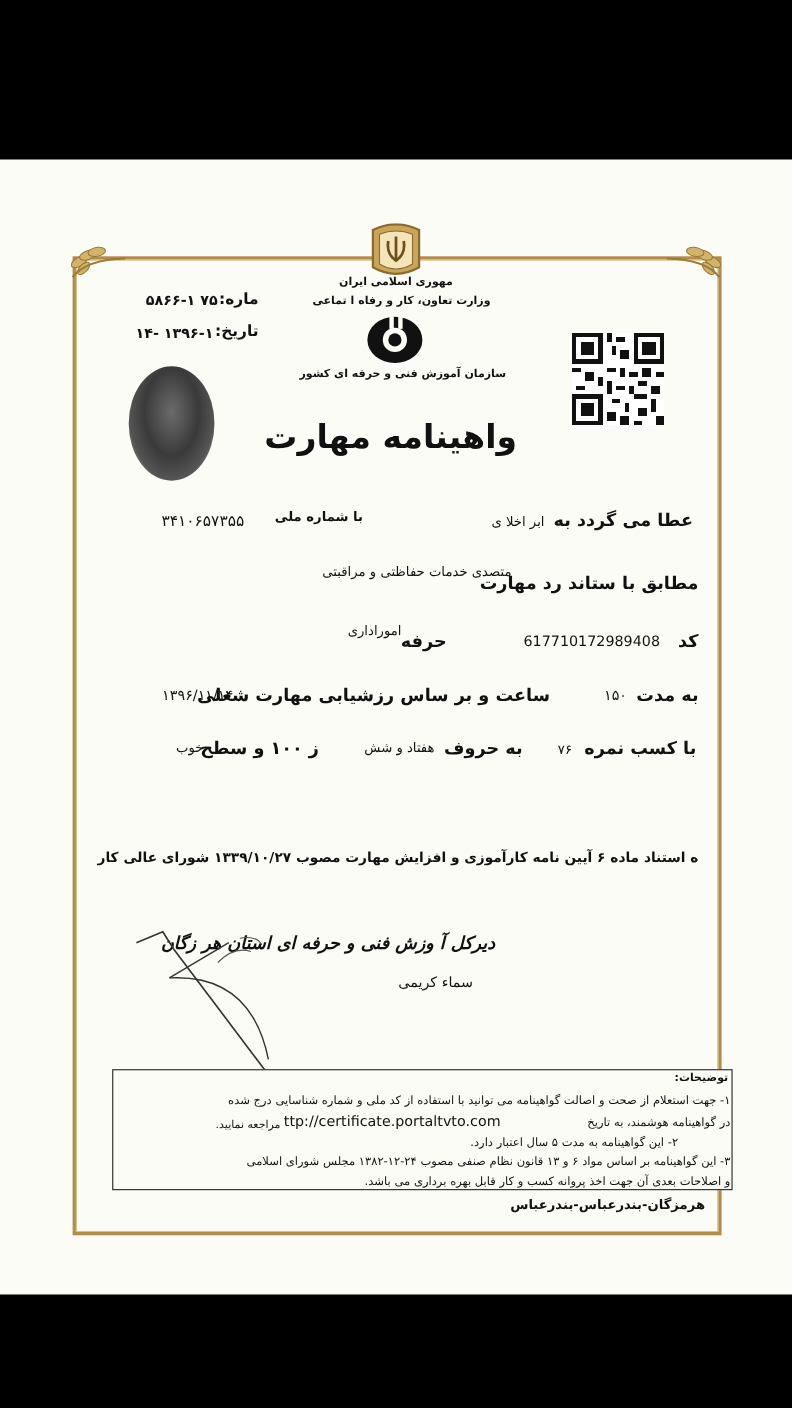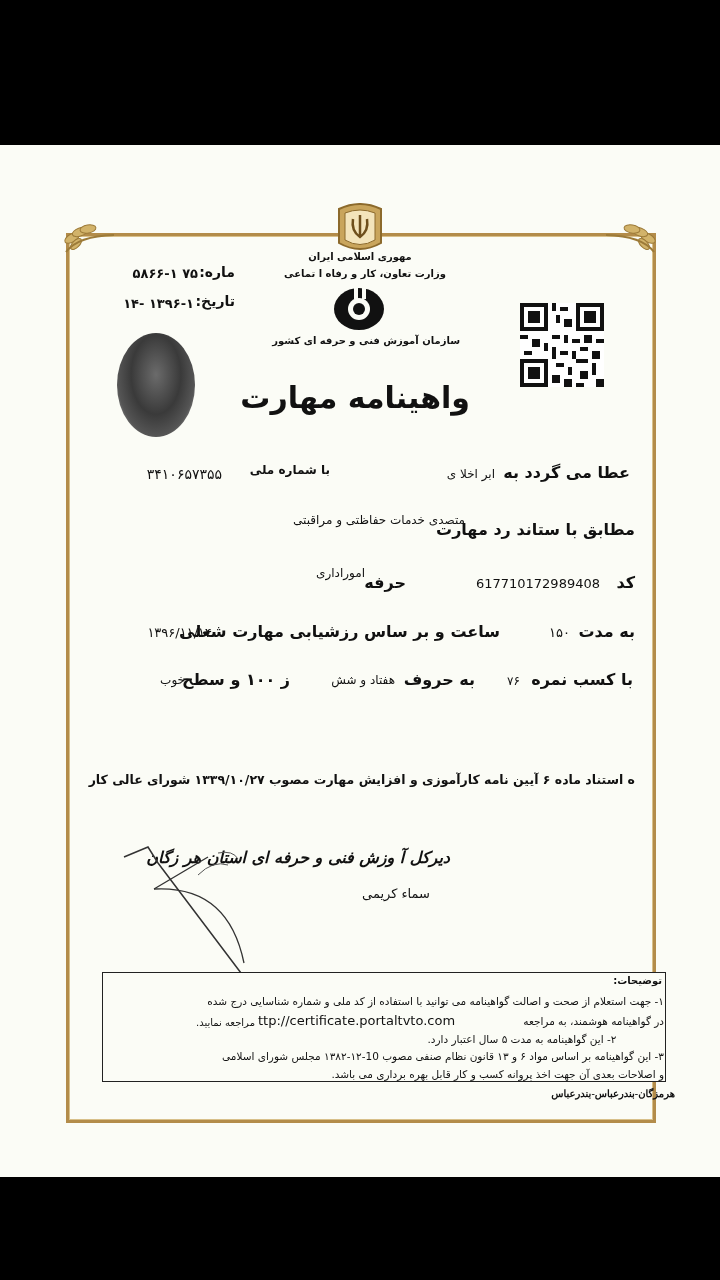--- a/index.html
+++ b/index.html
@@ -156,20 +156,20 @@
 <svg class="signature" viewBox="0 0 160 140">
   <path d="M6 12 L30 2 L40 18 L126 132" stroke="#333" stroke-width="1.5" fill="none"></path>
   <path d="M36 44 L90 12" stroke="#333" stroke-width="1.3" fill="none"></path>
   <path d="M36 44 Q 110 40 126 118" stroke="#333" stroke-width="1.3" fill="none"></path>
   <path d="M80 30 Q 95 15 110 20 M100 8 Q 115 5 120 14" stroke="#555" stroke-width="1" fill="none"></path>
 </svg>
 
 <div class="notes-box"></div>
 <div class="txt b" style="left:590px; top:975px; width:72px; font-size:10px;">توضیحات:</div>
 <div class="txt" style="left:104px; top:995px; width:560px; font-size:10.5px;">۱- جهت استعلام از صحت و اصالت گواهینامه می توانید با استفاده از کد ملی و شماره شناسایی درج شده</div>
-<div class="txt" style="left:470px; top:1015px; width:194px; font-size:10.5px;">در گواهینامه هوشمند، به مراجعه</div>
+<div class="txt" style="left:470px; top:1015px; width:194px; font-size:10.5px;">در گواهینامه هوشمند، به تاریخ</div>
 <div class="txt ltr" style="left:258px; top:1013px; width:215px; font-size:13px; direction:ltr;">ttp://certificate.portaltvto.com</div>
 <div class="txt" style="left:170px; top:1017px; width:85px; font-size:10px;">مراجعه نمایید.</div>
 <div class="txt" style="left:380px; top:1033px; width:284px; font-size:10.5px;text-align:center;">۲- این گواهینامه به مدت ۵ سال اعتبار دارد.</div>
-<div class="txt" style="left:104px; top:1050px; width:560px; font-size:10.5px;">۳- این گواهینامه بر اساس مواد ۶ و ۱۳ قانون نظام صنفی مصوب 10-۱۲-۱۳۸۲ مجلس شورای اسلامی</div>
+<div class="txt" style="left:104px; top:1050px; width:560px; font-size:10.5px;">۳- این گواهینامه بر اساس مواد ۶ و ۱۳ قانون نظام صنفی مصوب ۲۴-۱۲-۱۳۸۲ مجلس شورای اسلامی</div>
 <div class="txt" style="left:250px; top:1068px; width:414px; font-size:10.5px;">و اصلاحات بعدی آن جهت اخذ پروانه کسب و کار قابل بهره برداری می باشد.</div>
 
-<div class="txt b" style="left:480px; top:1088px; width:195px; font-size:10px;font-family:Liberation Serif, serif;">هرمزگان-بندرعباس-بندرعباس</div>
+<div class="txt b" style="left:446px; top:1088px; width:195px; font-size:12px;">هرمزگان-بندرعباس-بندرعباس</div>
 
 </body></html>

